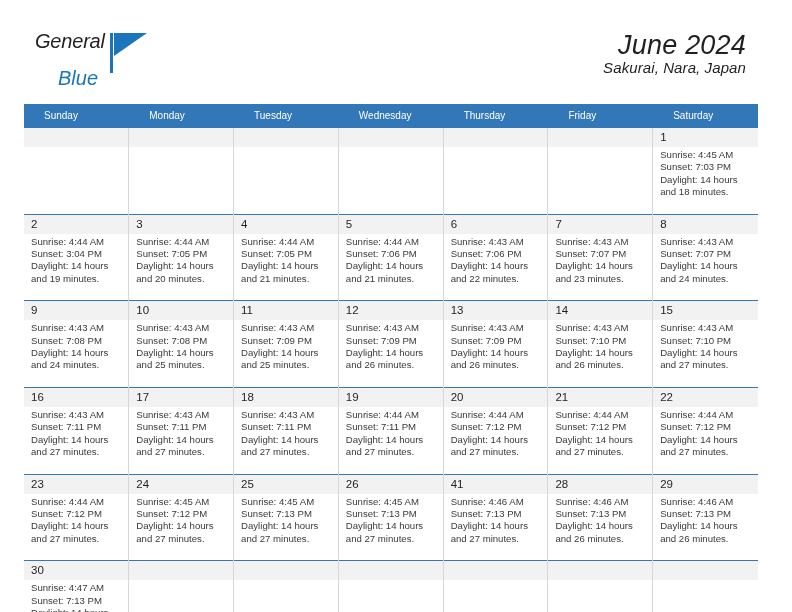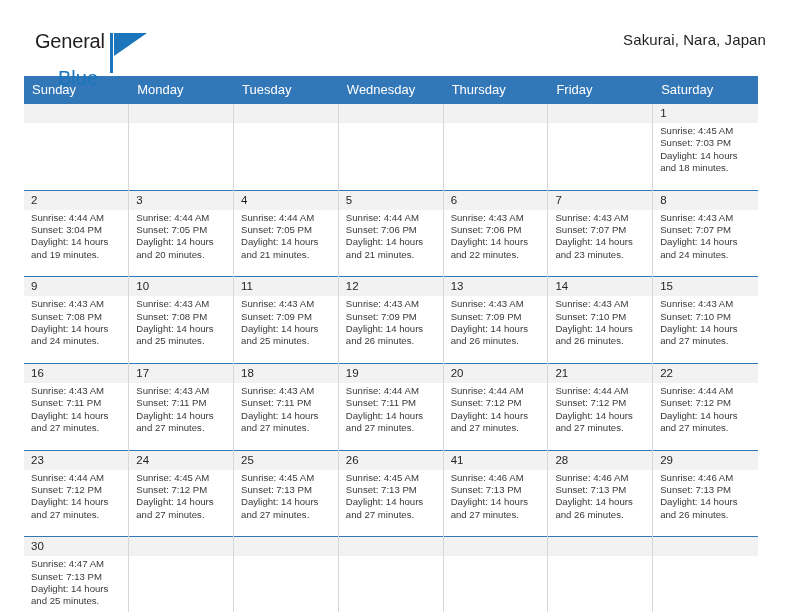--- a/index.html
+++ b/index.html
@@ -15,22 +15,23 @@
     width: 792px;
     height: 612px;
     padding: 0;
   }
 
   
   .header {
     display: flex;
     justify-content: space-between;
     align-items: flex-start;
-    padding: 31px 26px 0 35px;
-    height: 76px;
+    padding: 31px 46px 0 35px;
+    height: 104px;
+    font-style: italic;
   }
   .logo {
     position: relative;
     width: 118px;
     height: 52px;
     line-height: 1;
   }
   .logo-general {
     font-size: 20px;
     color: #231f20;
@@ -83,24 +84,24 @@
   
   .calendar {
     margin: 0 34px 0 24px;
     width: 734px;
     border-collapse: collapse;
     table-layout: fixed;
   }
   .calendar th {
     background: #3277b8;
     color: #ffffff;
-    font-size: 13px;
+    font-size: 10px;
     font-weight: normal;
     text-align: left;
-    padding: 6px 0 6px 8px;
+    padding: 6px 0 6px 20px;
     height: 22px;
     border-right: 1px solid #3277b8;
   }
   .calendar td {
     vertical-align: top;
     padding: 0;
     height: 73px;
     border-top: 1.4px solid #3277b8;
     border-right: 1px solid #d7d7d7;
     background: #ffffff;
@@ -134,20 +135,21 @@
 <div class="page">
 
   <div class="header">
     <div class="logo">
       <span class="logo-general">General</span>
       <span class="logo-bar"></span>
       <span class="logo-tri"></span>
       <span class="logo-blue">Blue</span>
     </div>
     <div class="titles">
+      <div class="month-title">June 2024</div>
       <div class="location">Sakurai, Nara, Japan</div>
     </div>
   </div>
 
   <table class="calendar">
     <thead>
       <tr>
         <th>Sunday</th>
         <th>Monday</th>
         <th>Tuesday</th>

